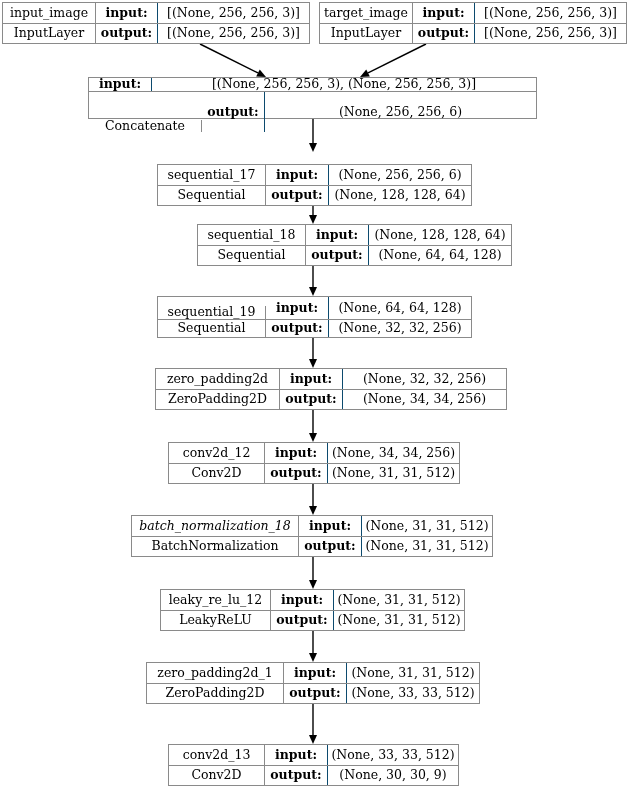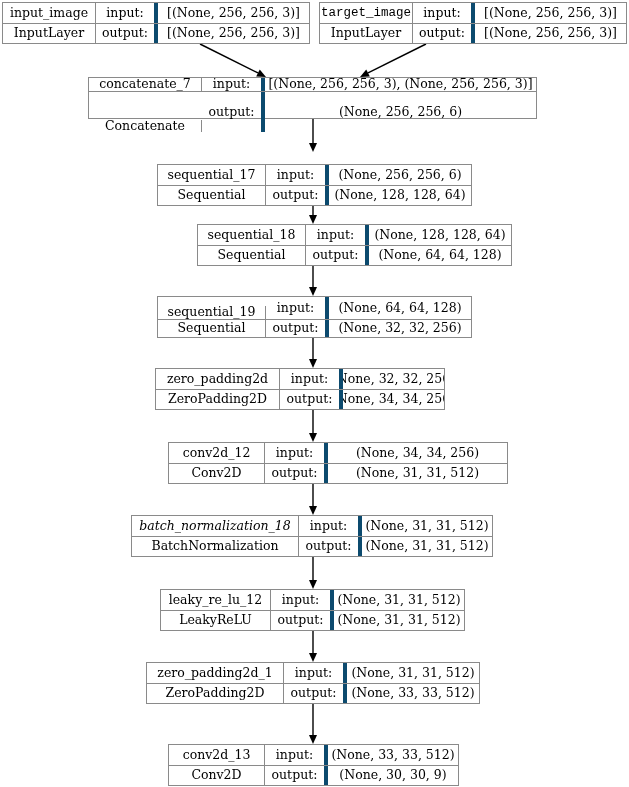--- a/index.html
+++ b/index.html
@@ -46,21 +46,22 @@
     color: #000000;
     line-height: 1;
     white-space: nowrap;
     padding: 0 5px;
     overflow: hidden;
   }
   .cell.name {
     border-right: 1px solid #8a8a8a;
   }
   .cell.iolabel {
-    border-right: 4px solid #0c4a6e;
+    border-right: 1px solid #0c4a6e;
+    font-weight: bold;
   }
   .cell.shape {
     flex: 1 1 auto;
   }
   .arrow-layer {
     position: absolute;
     left: 0; top: 0;
     width: 629px;
     height: 787px;
     pointer-events: none;
@@ -123,33 +124,32 @@
         <div class="cell shape">[(None, 256, 256, 3)]</div>
       </div>
       <div class="row bottom">
         <div class="cell name" style="width: 93px; flex: 0 0 93px;">InputLayer</div>
         <div class="cell iolabel" style="width: 62px; flex: 0 0 62px;">output:</div>
         <div class="cell shape">[(None, 256, 256, 3)]</div>
       </div>
     </div>
     <div class="node" style="left: 319px; top: 2px; width: 308px; height: 42px;">
       <div class="row top">
-        <div class="cell name" style="width: 93px; flex: 0 0 93px; font-family: Liberation Mono, monospace;">target_image</div>
+        <div class="cell name" style="width: 93px; flex: 0 0 93px;">target_image</div>
         <div class="cell iolabel" style="width: 62px; flex: 0 0 62px;">input:</div>
         <div class="cell shape">[(None, 256, 256, 3)]</div>
       </div>
       <div class="row bottom">
         <div class="cell name" style="width: 93px; flex: 0 0 93px;">InputLayer</div>
         <div class="cell iolabel" style="width: 62px; flex: 0 0 62px;">output:</div>
         <div class="cell shape">[(None, 256, 256, 3)]</div>
       </div>
     </div>
     <div class="node" style="left: 88px; top: 77px; width: 449px; height: 42px;">
       <div class="row top">
-        <div class="cell name" style="width: 113px; flex: 0 0 113px;">concatenate_7</div>
         <div class="cell iolabel" style="width: 63px; flex: 0 0 63px;">input:</div>
         <div class="cell shape">[(None, 256, 256, 3), (None, 256, 256, 3)]</div>
       </div>
       <div class="row bottom">
         <div class="cell name" style="width: 113px; flex: 0 0 113px; margin-top: 28px;">Concatenate</div>
         <div class="cell iolabel" style="width: 63px; flex: 0 0 63px;">output:</div>
         <div class="cell shape">(None, 256, 256, 6)</div>
       </div>
     </div>
     <div class="node" style="left: 157px; top: 164px; width: 315px; height: 42px;">
@@ -181,33 +181,33 @@
         <div class="cell name" style="width: 108px; flex: 0 0 108px; margin-top: 9px;">sequential_19</div>
         <div class="cell iolabel" style="width: 63px; flex: 0 0 63px;">input:</div>
         <div class="cell shape">(None, 64, 64, 128)</div>
       </div>
       <div class="row bottom">
         <div class="cell name" style="width: 108px; flex: 0 0 108px;">Sequential</div>
         <div class="cell iolabel" style="width: 63px; flex: 0 0 63px;">output:</div>
         <div class="cell shape">(None, 32, 32, 256)</div>
       </div>
     </div>
-    <div class="node" style="left: 155px; top: 368px; width: 290px; height: 42px;">
+    <div class="node" style="left: 155px; top: 368px; width: 352px; height: 42px;">
       <div class="row top">
         <div class="cell name" style="width: 124px; flex: 0 0 124px;">zero_padding2d</div>
         <div class="cell iolabel" style="width: 63px; flex: 0 0 63px;">input:</div>
         <div class="cell shape">(None, 32, 32, 256)</div>
       </div>
       <div class="row bottom">
         <div class="cell name" style="width: 124px; flex: 0 0 124px;">ZeroPadding2D</div>
         <div class="cell iolabel" style="width: 63px; flex: 0 0 63px;">output:</div>
         <div class="cell shape">(None, 34, 34, 256)</div>
       </div>
     </div>
-    <div class="node" style="left: 168px; top: 442px; width: 340px; height: 42px;">
+    <div class="node" style="left: 168px; top: 442px; width: 292px; height: 42px;">
       <div class="row top">
         <div class="cell name" style="width: 96px; flex: 0 0 96px;">conv2d_12</div>
         <div class="cell iolabel" style="width: 63px; flex: 0 0 63px;">input:</div>
         <div class="cell shape">(None, 34, 34, 256)</div>
       </div>
       <div class="row bottom">
         <div class="cell name" style="width: 96px; flex: 0 0 96px;">Conv2D</div>
         <div class="cell iolabel" style="width: 63px; flex: 0 0 63px;">output:</div>
         <div class="cell shape">(None, 31, 31, 512)</div>
       </div>

